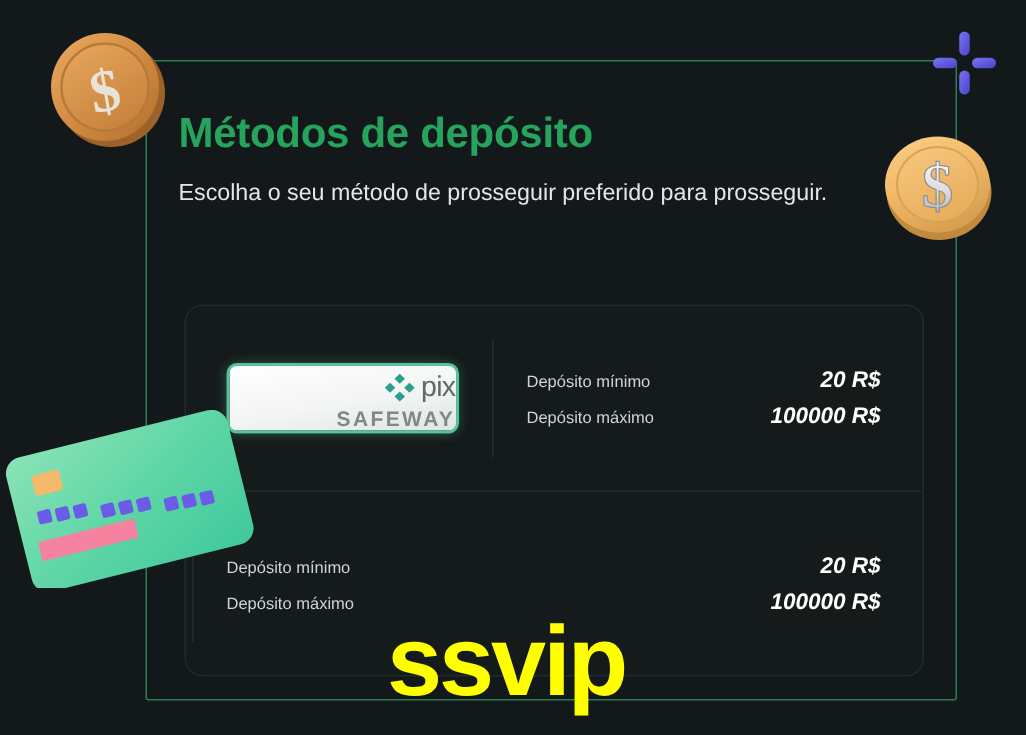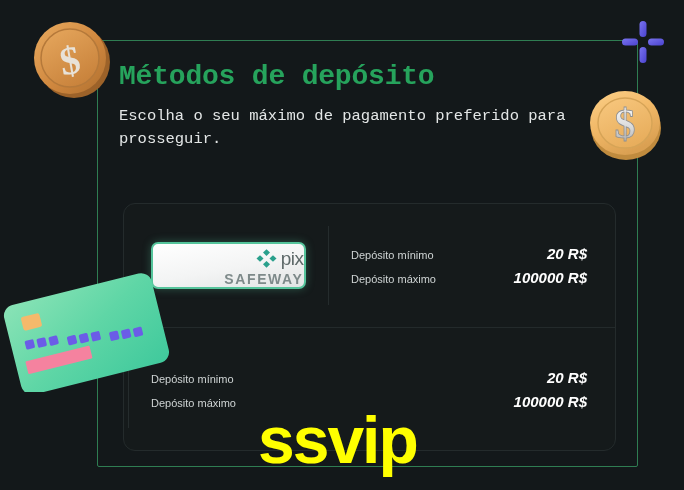--- a/index.html
+++ b/index.html
@@ -26,24 +26,23 @@
     border: 1px solid #2f7d52;
     border-radius: 2px;
     background: transparent;
     z-index: 2;
   }
 
   
   .header {
     position: absolute;
     left: 119px;
-    top: 60px;
+    top: 72px;
     width: 470px;
     z-index: 6;
-    font-family: Liberation Mono, monospace;
   }
   .page-title {
     font-size: 28px;
     font-weight: bold;
     color: #26a35c;
     letter-spacing: -0.2px;
     line-height: 1.2;
   }
   .page-subtitle {
     margin-top: 11px;
@@ -214,21 +213,21 @@
     font-family: "Liberation Sans", sans-serif;
   }
 </style>
 </head>
 <body>
 
 <div class="frame"></div>
 
 <div class="header">
   <div class="page-title">Métodos de depósito</div>
-  <div class="page-subtitle">Escolha o seu máximo de pagamento preferido para prosseguir.</div>
+  <div class="page-subtitle">Escolha o seu método de prosseguir preferido para prosseguir.</div>
 </div>
 
 <div class="methods-panel">
 
   <div class="method-row">
     <div class="method-brand">
       <div class="pix-plate">
         <div class="pix-mark">
           <svg width="21" height="21" viewBox="0 0 24 24">
             <g fill="#2aa08c">

